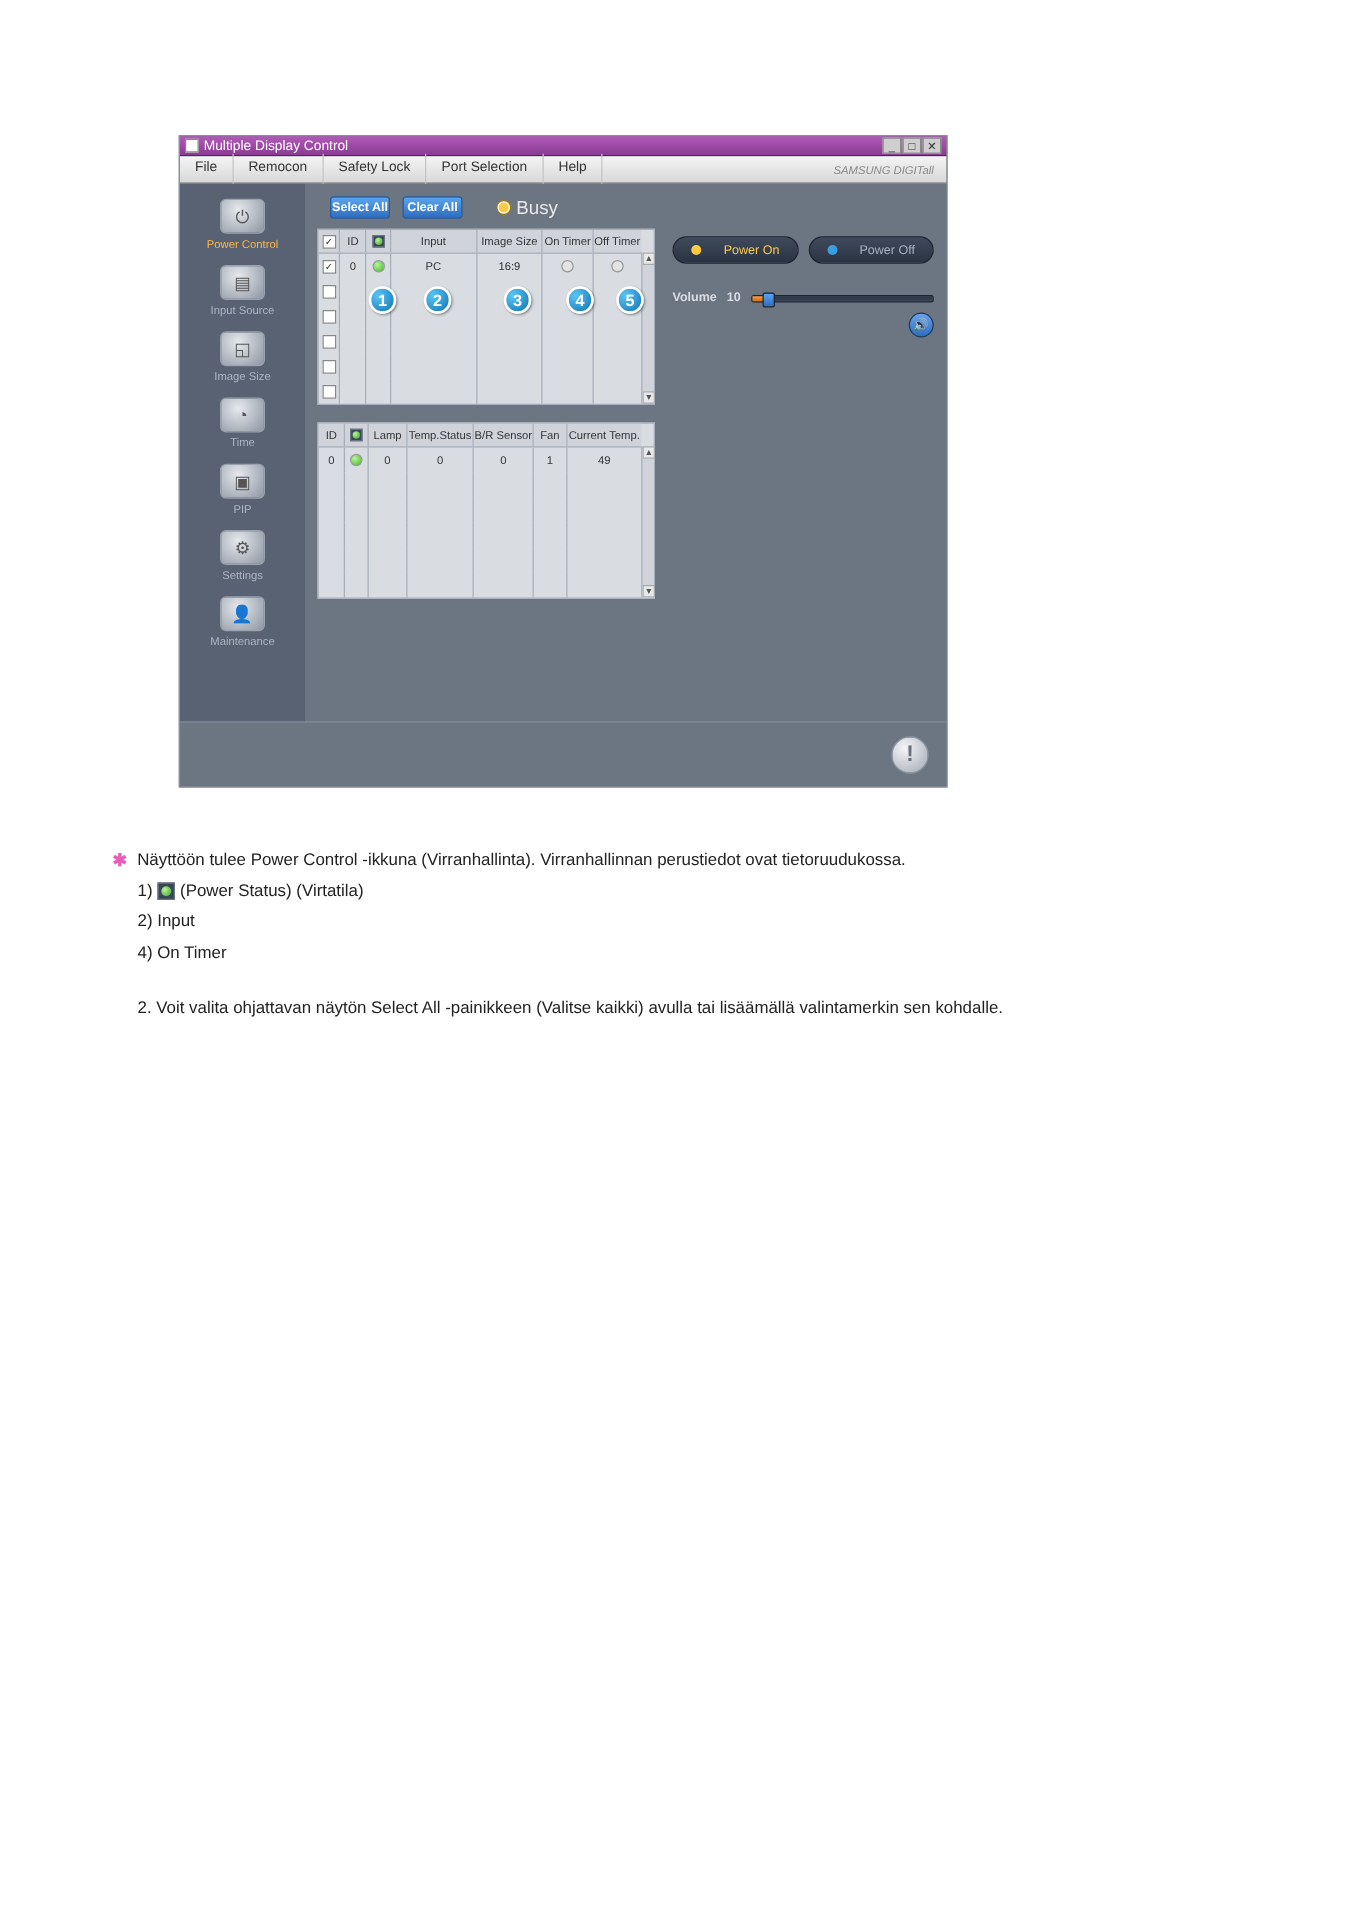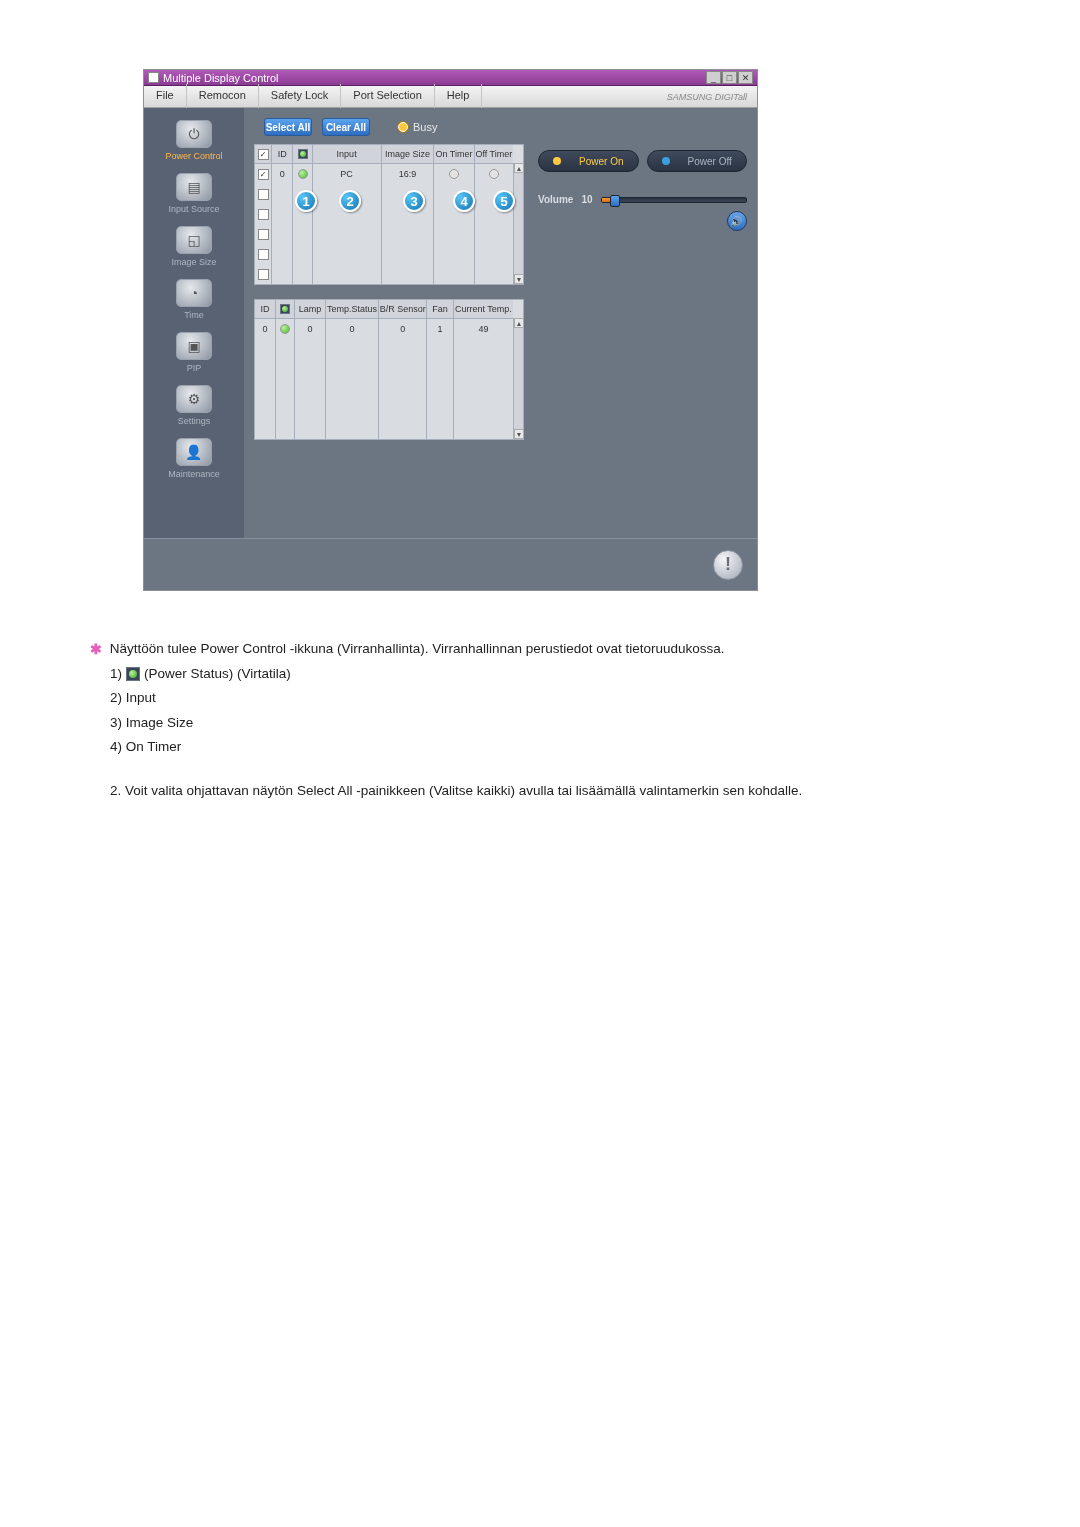--- a/index.html
+++ b/index.html
@@ -7,21 +7,21 @@
     margin: 0;
     background: #ffffff;
     font-family: Arial, sans-serif;
     font-size: 14px;
     color: #222;
   }
   .page {
     width: 1080px;
     min-height: 1527px;
     position: relative;
-    padding: 69px 0 0 0;
+    padding: 108px 0 0 0;
   }
   .app-window {
     width: 615px;
     margin: 0 auto 0 143px;
     border: 1px solid #8c8f95;
     background: #6c7582;
   }
   .title-bar {
     height: 16px;
     background: linear-gradient(to bottom, #b15ab8, #8b3b94);
@@ -91,21 +91,21 @@
     margin-bottom: 8px;
   }
   .pill-btn {
     width: 48px; height: 18px;
     background: linear-gradient(to bottom, #5aa5f0, #2e6dbf);
     color: #fff; font-size: 10px; font-weight: bold;
     display:flex; align-items:center; justify-content:center;
     border-radius: 3px;
     border:1px solid #2a5a9a;
   }
-  .busy { display:flex; align-items:center; gap:5px; color:#e8e8e8; font-size:11px; }
+  .busy { display:flex; align-items:center; gap:5px; color:#e8e8e8; font-size:15px; }
   .busy .dot { width:10px; height:10px; border-radius:50%; background:#ffc93e; border:1px solid #fff; box-shadow:0 0 0 1px #a07d1a; }
   .content-grids {
     display: flex;
     gap: 8px;
   }
   .left-grids { width: 270px; }
   .right-panel { flex:1; padding-left: 6px; }
   .data-grid {
     background: #d9dde2;
     border: 1px solid #a7aebb;
@@ -465,21 +465,18 @@
         <span>1)</span>
         <span class="ps-icon">
             <span class="inner"></span>
           </span>
         <span>(Power Status) (Virtatila)</span>
       </li>
       <li>
           <span>2) Input</span>
         </li>
       <li>
-          <span>3) Image Size</span>
-        </li>
-      <li>
           <span>4) On Timer</span>
         </li>
     </ul>
     <div class="para2">2.   Voit valita ohjattavan näytön Select All -painikkeen (Valitse kaikki) avulla tai lisäämällä valintamerkin sen kohdalle.</div>
   </div>
 </div>
 
 </body></html>

